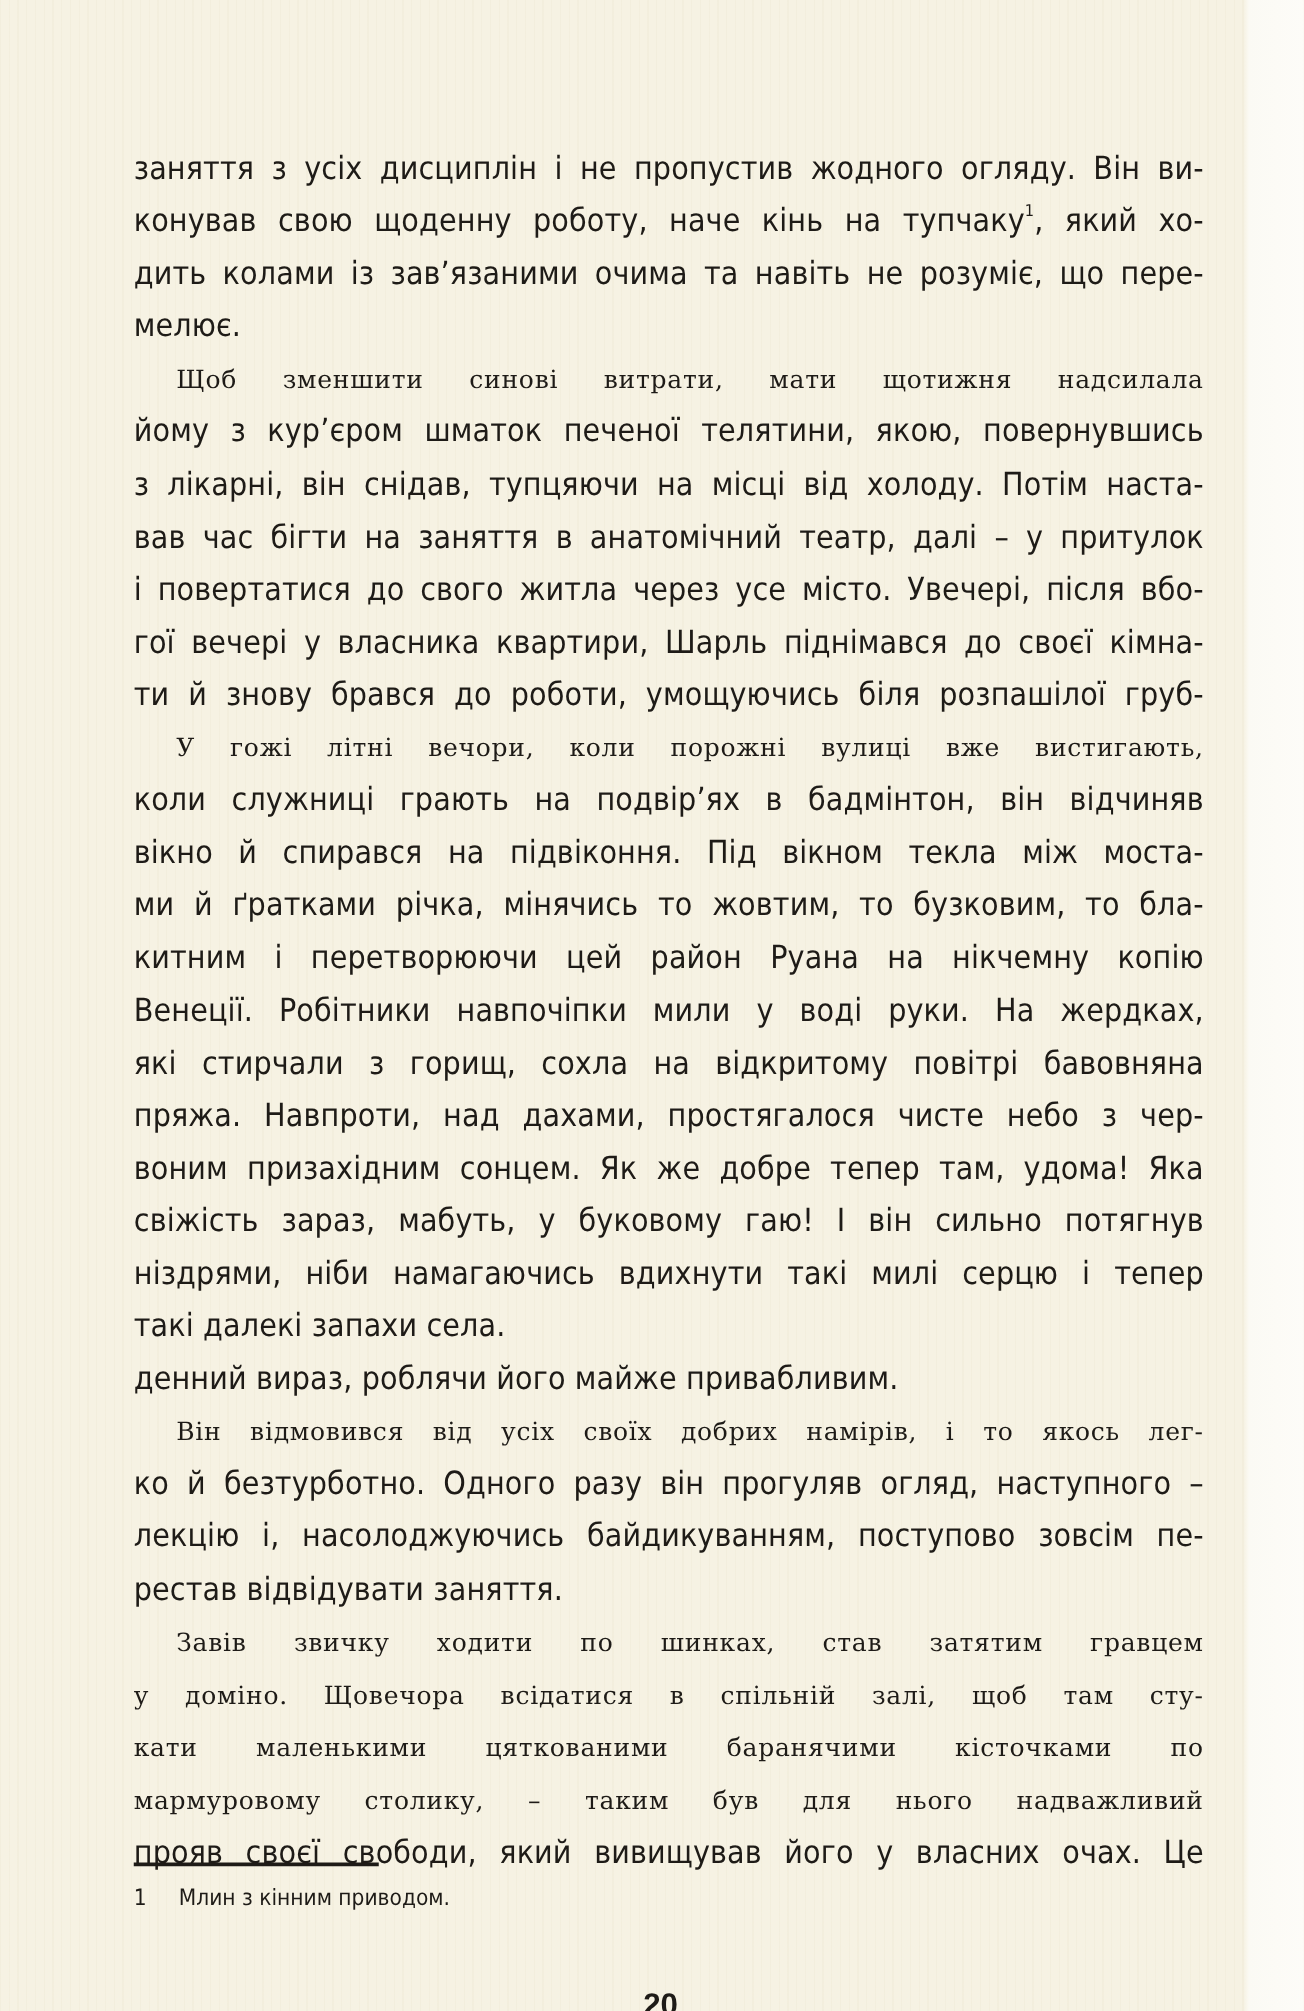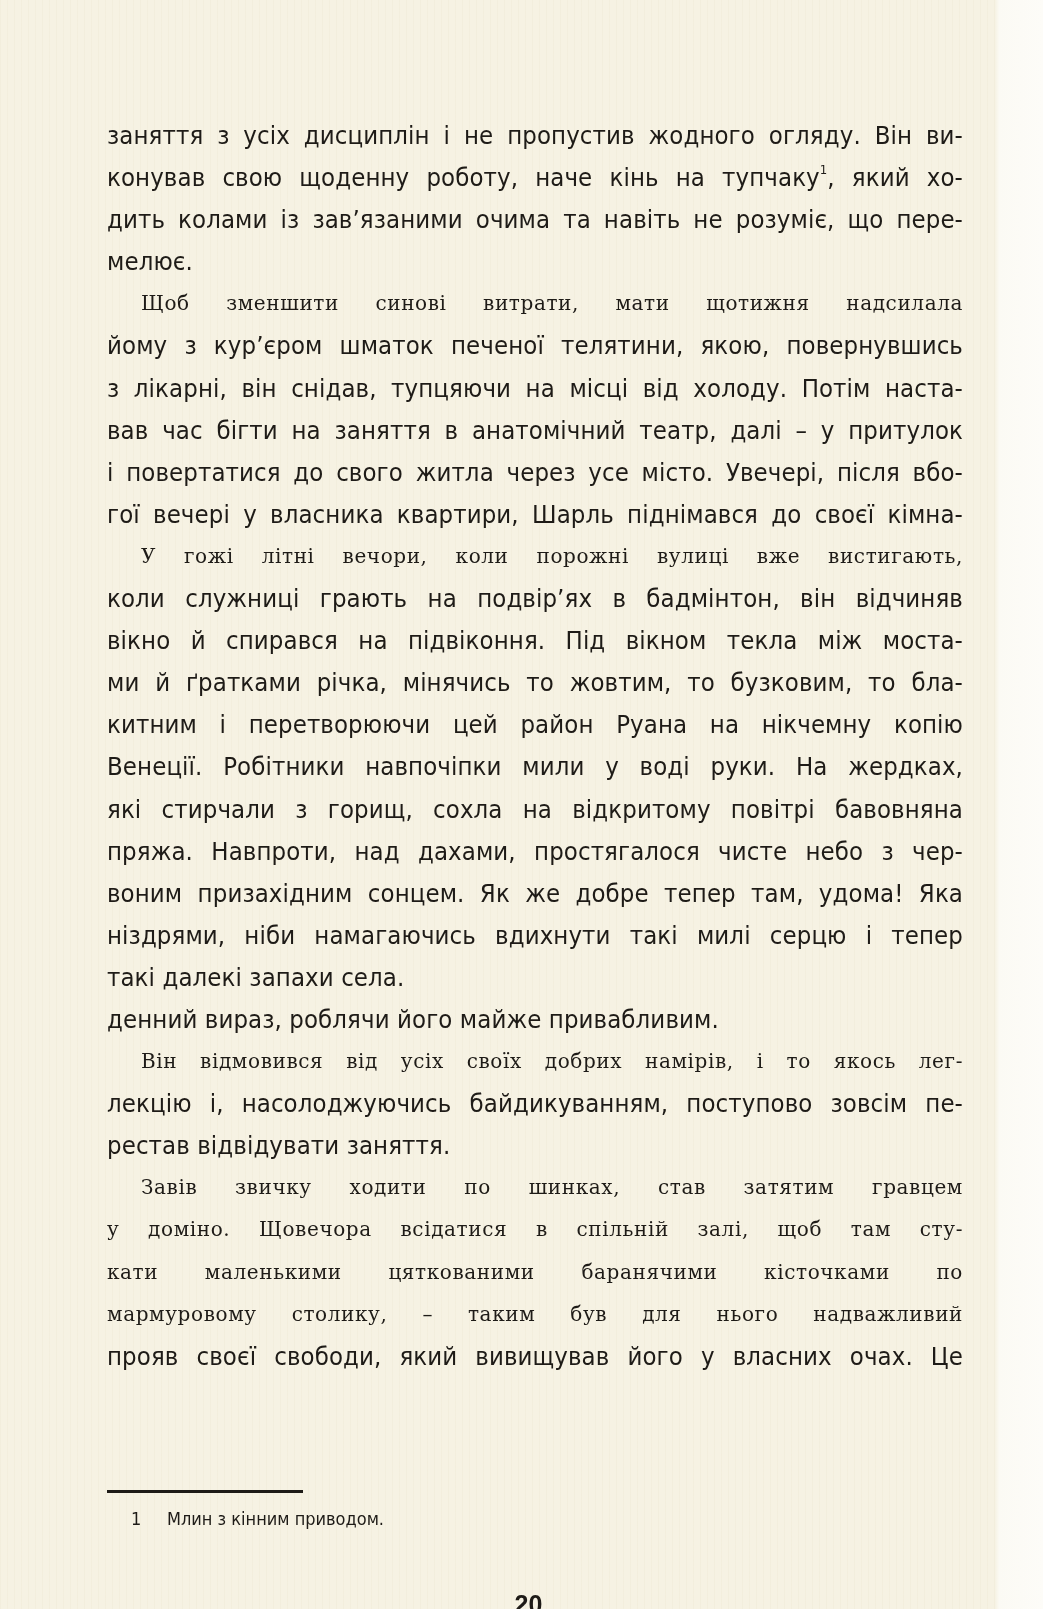--- a/index.html
+++ b/index.html
@@ -67,21 +67,20 @@
       background: #1e1b17;
     }
     .footnote {
       position: absolute;
       left: 107px;
       top: 1508px;
       font-family: "DejaVu Sans Condensed", "DejaVu Sans", sans-serif;
       font-size: 18px;
       color: #1e1b17;
       white-space: nowrap;
-      margin-left: 24px;
     }
     .footnote .fn-num {
       display: inline-block;
       width: 36px;
     }
     .page-number {
       position: absolute;
       left: 0;
       width: 1043px;
       top: 1546px;
@@ -103,33 +102,36 @@
     <span class="line">заняття з усіх дисциплін і не пропустив жодного огляду. Він ви-</span>
     <span class="line"><span>конував свою щоденну роботу, наче кінь на тупчаку</span><sup class="fn-ref">1</sup><span>, який хо-</span></span>
     <span class="line">дить колами із зав’язаними очима та навіть не розуміє, що пере-</span>
     <span class="line last">мелює.</span>
     <span class="line indent wide">Щоб зменшити синові витрати, мати щотижня надсилала</span>
     <span class="line">йому з кур’єром шматок печеної телятини, якою, повернувшись</span>
     <span class="line">з лікарні, він снідав, тупцяючи на місці від холоду. Потім наста-</span>
     <span class="line">вав час бігти на заняття в анатомічний театр, далі – у притулок</span>
     <span class="line">і повертатися до свого житла через усе місто. Увечері, після вбо-</span>
     <span class="line">гої вечері у власника квартири, Шарль піднімався до своєї кімна-</span>
+    <span class="line">ти й знову брався до роботи, умощуючись біля розпашілої груб-</span>
     <span class="line indent wide">У гожі літні вечори, коли порожні вулиці вже вистигають,</span>
     <span class="line">коли служниці грають на подвір’ях в бадмінтон, він відчиняв</span>
     <span class="line">вікно й спирався на підвіконня. Під вікном текла між моста-</span>
     <span class="line">ми й ґратками річка, мінячись то жовтим, то бузковим, то бла-</span>
     <span class="line">китним і перетворюючи цей район Руана на нікчемну копію</span>
     <span class="line">Венеції. Робітники навпочіпки мили у воді руки. На жердках,</span>
     <span class="line">які стирчали з горищ, сохла на відкритому повітрі бавовняна</span>
     <span class="line">пряжа. Навпроти, над дахами, простягалося чисте небо з чер-</span>
     <span class="line">воним призахідним сонцем. Як же добре тепер там, удома! Яка</span>
+    <span class="line">свіжість зараз, мабуть, у буковому гаю! І він сильно потягнув</span>
     <span class="line">ніздрями, ніби намагаючись вдихнути такі милі серцю і тепер</span>
     <span class="line last">такі далекі запахи села.</span>
     <span class="line last">денний вираз, роблячи його майже привабливим.</span>
     <span class="line indent wide">Він відмовився від усіх своїх добрих намірів, і то якось лег-</span>
+    <span class="line">ко й безтурботно. Одного разу він прогуляв огляд, наступного –</span>
     <span class="line">лекцію і, насолоджуючись байдикуванням, поступово зовсім пе-</span>
     <span class="line last">рестав відвідувати заняття.</span>
     <span class="line indent wide">Завів звичку ходити по шинках, став затятим гравцем</span>
     <span class="line wide">у доміно. Щовечора всідатися в спільній залі, щоб там сту-</span>
     <span class="line wide">кати маленькими цяткованими баранячими кісточками по</span>
     <span class="line wide">мармуровому столику, – таким був для нього надважливий</span>
     <span class="line">прояв своєї свободи, який вивищував його у власних очах. Це</span>
   </div>
 
   <div class="footnote-rule"></div>

